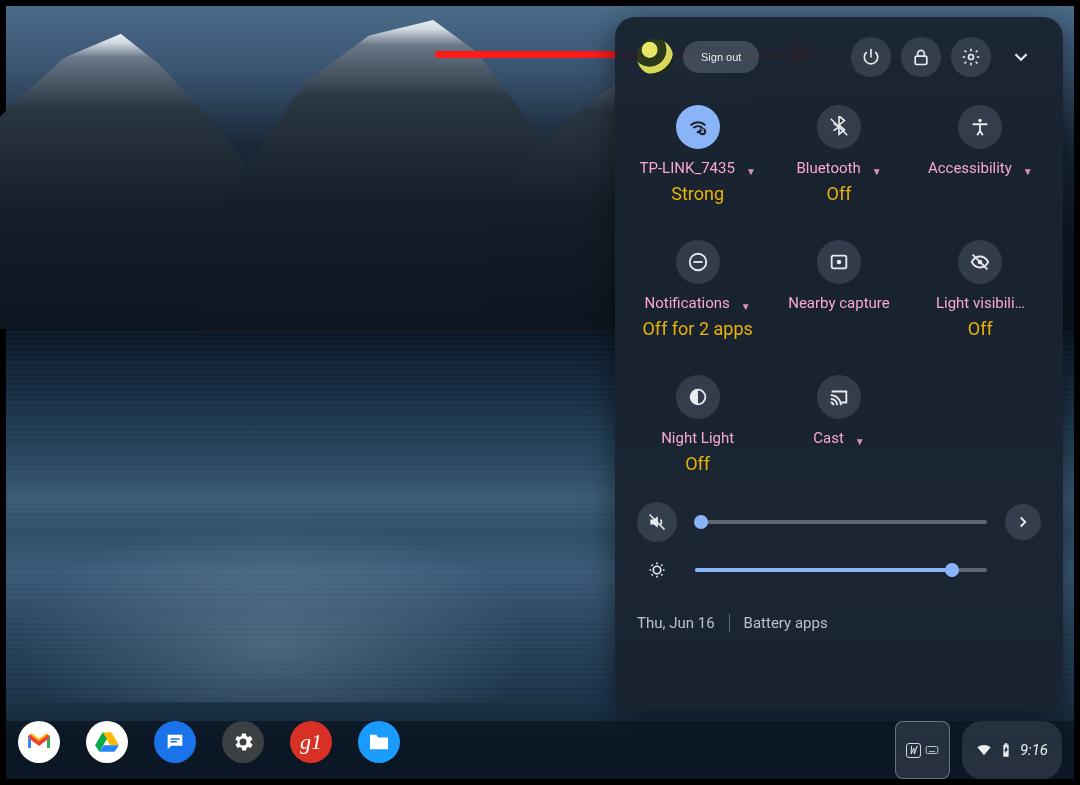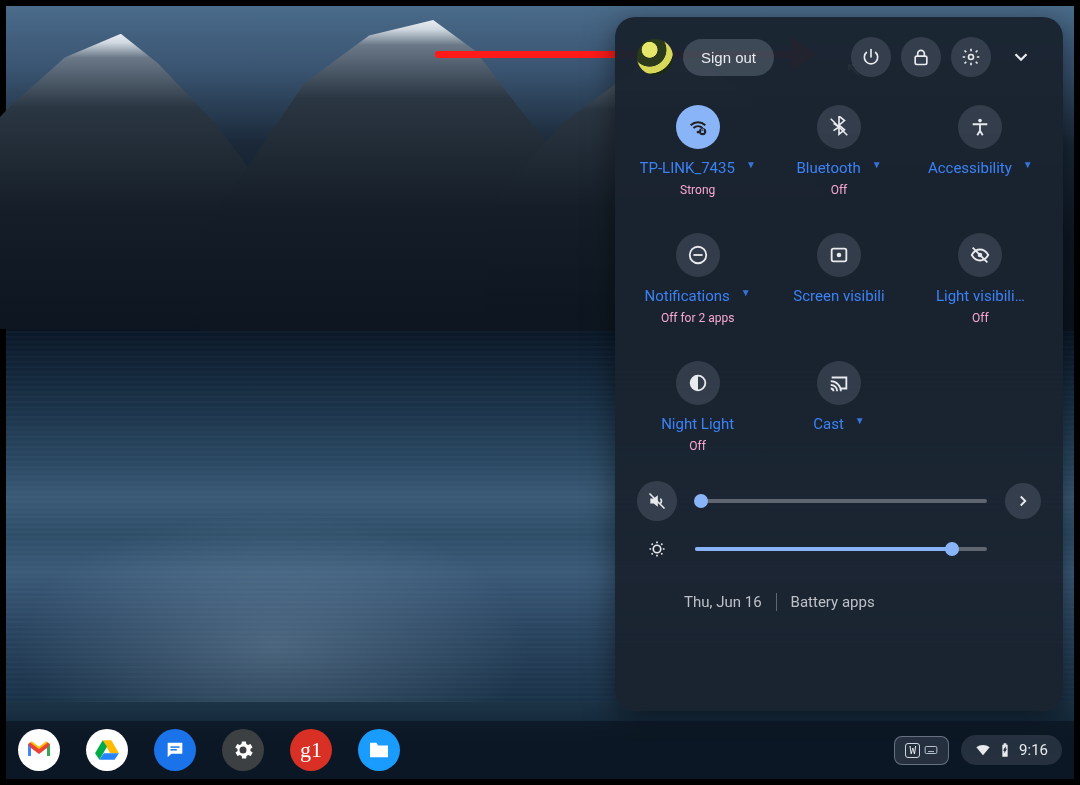--- a/index.html
+++ b/index.html
@@ -17,55 +17,55 @@
   
   .arrow{position:absolute;top:40px;left:432px;width:382px;height:20px;pointer-events:none;}
   .arrow-line{position:absolute;top:8px;left:0;right:22px;height:7px;background:#ff1a1a;border-radius:3px;}
   .arrow-head{position:absolute;right:0;top:-6px;width:0;height:0;border-left:26px solid #ff1a1a;border-top:17px solid transparent;border-bottom:17px solid transparent;}
   .cursor{position:absolute;top:56px;left:842px;pointer-events:none;color:#fff;font-size:20px;line-height:1;text-shadow:0 0 2px #000;}
 
   
   .panel{position:absolute;top:14px;right:14px;width:448px;height:694px;background:rgba(26,35,48,0.96);border-radius:20px;color:#e8eaed;box-shadow:0 8px 30px rgba(0,0,0,.5);}
   .hdr{display:flex;align-items:center;gap:10px;padding:20px 22px 12px 22px;}
   .avatar{width:36px;height:36px;border-radius:50%;background:radial-gradient(circle at 35% 30%,#e6e66a 0 22%,#2a3a1a 24% 48%,#d8d85a 50% 68%,#1a2a10 70%);}
-  .signout{background:rgba(130,140,155,0.35);color:#e8eaed;border:none;border-radius:20px;padding:10px 18px;font-size:15px;cursor:pointer;}
+  .signout{background:rgba(130,140,155,0.35);color:#e8eaed;border:none;border-radius:20px;padding:10px 18px;font-size:11px;cursor:pointer;}
   .hdr-spacer{flex:1;}
   .hbtn{width:40px;height:40px;border-radius:50%;background:rgba(100,110,126,0.35);display:flex;align-items:center;justify-content:center;cursor:pointer;}
   .hbtn svg{width:20px;height:20px;fill:none;stroke:#e8eaed;stroke-width:2;}
   .collapse{width:40px;height:40px;display:flex;align-items:center;justify-content:center;cursor:pointer;}
   .collapse svg{width:22px;height:22px;fill:none;stroke:#e8eaed;stroke-width:2.5;}
 
   .grid{display:grid;grid-template-columns:repeat(3,1fr);row-gap:24px;padding:10px 12px 0 12px;}
   .tile{display:flex;flex-direction:column;align-items:center;gap:10px;padding:6px 4px;}
   .ticon{width:44px;height:44px;border-radius:50%;display:flex;align-items:center;justify-content:center;cursor:pointer;}
   .ticon.off{background:rgba(100,110,126,0.35);}
   .ticon.on{background:#8ab4f8;}
   .ticon svg{width:22px;height:22px;}
   .ticon.off svg{fill:#e8eaed;stroke:#e8eaed;}
   .ticon.on svg{fill:#202124;stroke:#202124;}
-  .tlabel{font-size:15px;color:#3b82f6;text-align:center;display:flex;align-items:flex-start;gap:11px;max-width:130px;white-space:nowrap;overflow:hidden;text-overflow:ellipsis;}
+  .tlabel{font-size:15px;color:#f9a8d4;text-align:center;display:flex;align-items:flex-end;gap:11px;max-width:130px;white-space:nowrap;overflow:hidden;text-overflow:ellipsis;}
   .tlabel .caret{font-size:10px;opacity:.85;}
-  .tsub{font-size:12px;color:#f9a8d4;text-align:center;margin-top:-4px;}
+  .tsub{font-size:18px;color:#eab308;text-align:center;margin-top:-4px;}
 
   .sliders{padding:18px 22px 6px 22px;}
   .srow{display:flex;align-items:center;gap:18px;height:48px;}
   .sicon{width:40px;height:40px;border-radius:50%;display:flex;align-items:center;justify-content:center;cursor:pointer;}
   .sicon.bg{background:rgba(100,110,126,0.35);}
   .sicon svg{width:20px;height:20px;fill:#e8eaed;stroke:#e8eaed;}
   .track{position:relative;flex:1;height:4px;background:#5f6670;border-radius:2px;}
   .fill{position:absolute;left:0;top:0;bottom:0;background:#8ab4f8;border-radius:2px;}
   .thumb{position:absolute;top:50%;width:14px;height:14px;border-radius:50%;background:#8ab4f8;transform:translate(-50%,-50%);}
   .arrow-right{width:36px;height:36px;border-radius:50%;background:rgba(100,110,126,0.35);display:flex;align-items:center;justify-content:center;cursor:pointer;}
   .arrow-right svg{width:18px;height:18px;fill:none;stroke:#e8eaed;stroke-width:2.5;}
 
-  .footer{display:flex;align-items:center;gap:14px;padding:14px 22px 0 22px;font-size:15px;color:#bdc1c6;margin-left:47px;}
+  .footer{display:flex;align-items:center;gap:14px;padding:14px 22px 0 22px;font-size:15px;color:#bdc1c6;}
   .divider{width:1px;height:18px;background:#5f6670;}
 
   
-  .shelf{position:absolute;left:3px;right:3px;bottom:3px;height:58px;background:rgba(10,16,26,0.6);display:flex;align-items:center;padding:0 12px;}
+  .shelf{position:absolute;left:3px;right:3px;bottom:3px;height:58px;background:rgba(10,16,26,0.6);display:flex;padding:0 12px;font-style:italic;}
   .app{width:42px;height:42px;border-radius:50%;margin-right:26px;display:flex;align-items:center;justify-content:center;cursor:pointer;}
   .shelf-spacer{flex:1;}
   .status{display:flex;align-items:center;gap:6px;background:rgba(60,70,85,.55);border-radius:20px;padding:6px 14px;color:#e8eaed;font-size:15px;cursor:pointer;}
   .status svg{width:16px;height:16px;fill:#e8eaed;}
   .ime{display:flex;align-items:center;gap:4px;background:rgba(60,70,85,.55);border-radius:8px;padding:6px 10px;color:#e8eaed;font-size:13px;margin-right:12px;cursor:pointer;border:1px solid rgba(200,210,225,.4);}
   .ime .key{border:1.5px solid #cfd6e0;border-radius:3px;padding:0 3px;font-size:11px;font-family:monospace;}
 
   
   .gmail{background:#fff;}
   .gmail svg{width:26px;height:20px;}
@@ -191,21 +191,21 @@
       </div>
 
       <div class="tile">
         <div class="ticon off">
           <svg viewBox="0 0 24 24">
               <rect x="4" y="5" width="16" height="14" rx="2" fill="none" stroke-width="2"></rect>
               <circle cx="12" cy="12" r="2.5" stroke="none"></circle>
             </svg>
         </div>
         <div class="tlabel">
-            <span style="white-space:normal;text-align:center;line-height:1.3">Screen visibili</span>
+            <span style="white-space:normal;text-align:center;line-height:1.3">Nearby capture</span>
           </div>
       </div>
 
       <div class="tile">
         <div class="ticon off">
           <svg viewBox="0 0 24 24">
               <path d="M3 12s3.5-6 9-6 9 6 9 6-3.5 6-9 6-9-6-9-6z" fill="none" stroke-width="2"></path>
               <circle cx="12" cy="12" r="2.5" stroke="none"></circle>
               <line x1="4" y1="4" x2="20" y2="20" stroke-width="2"></line>
             </svg>

